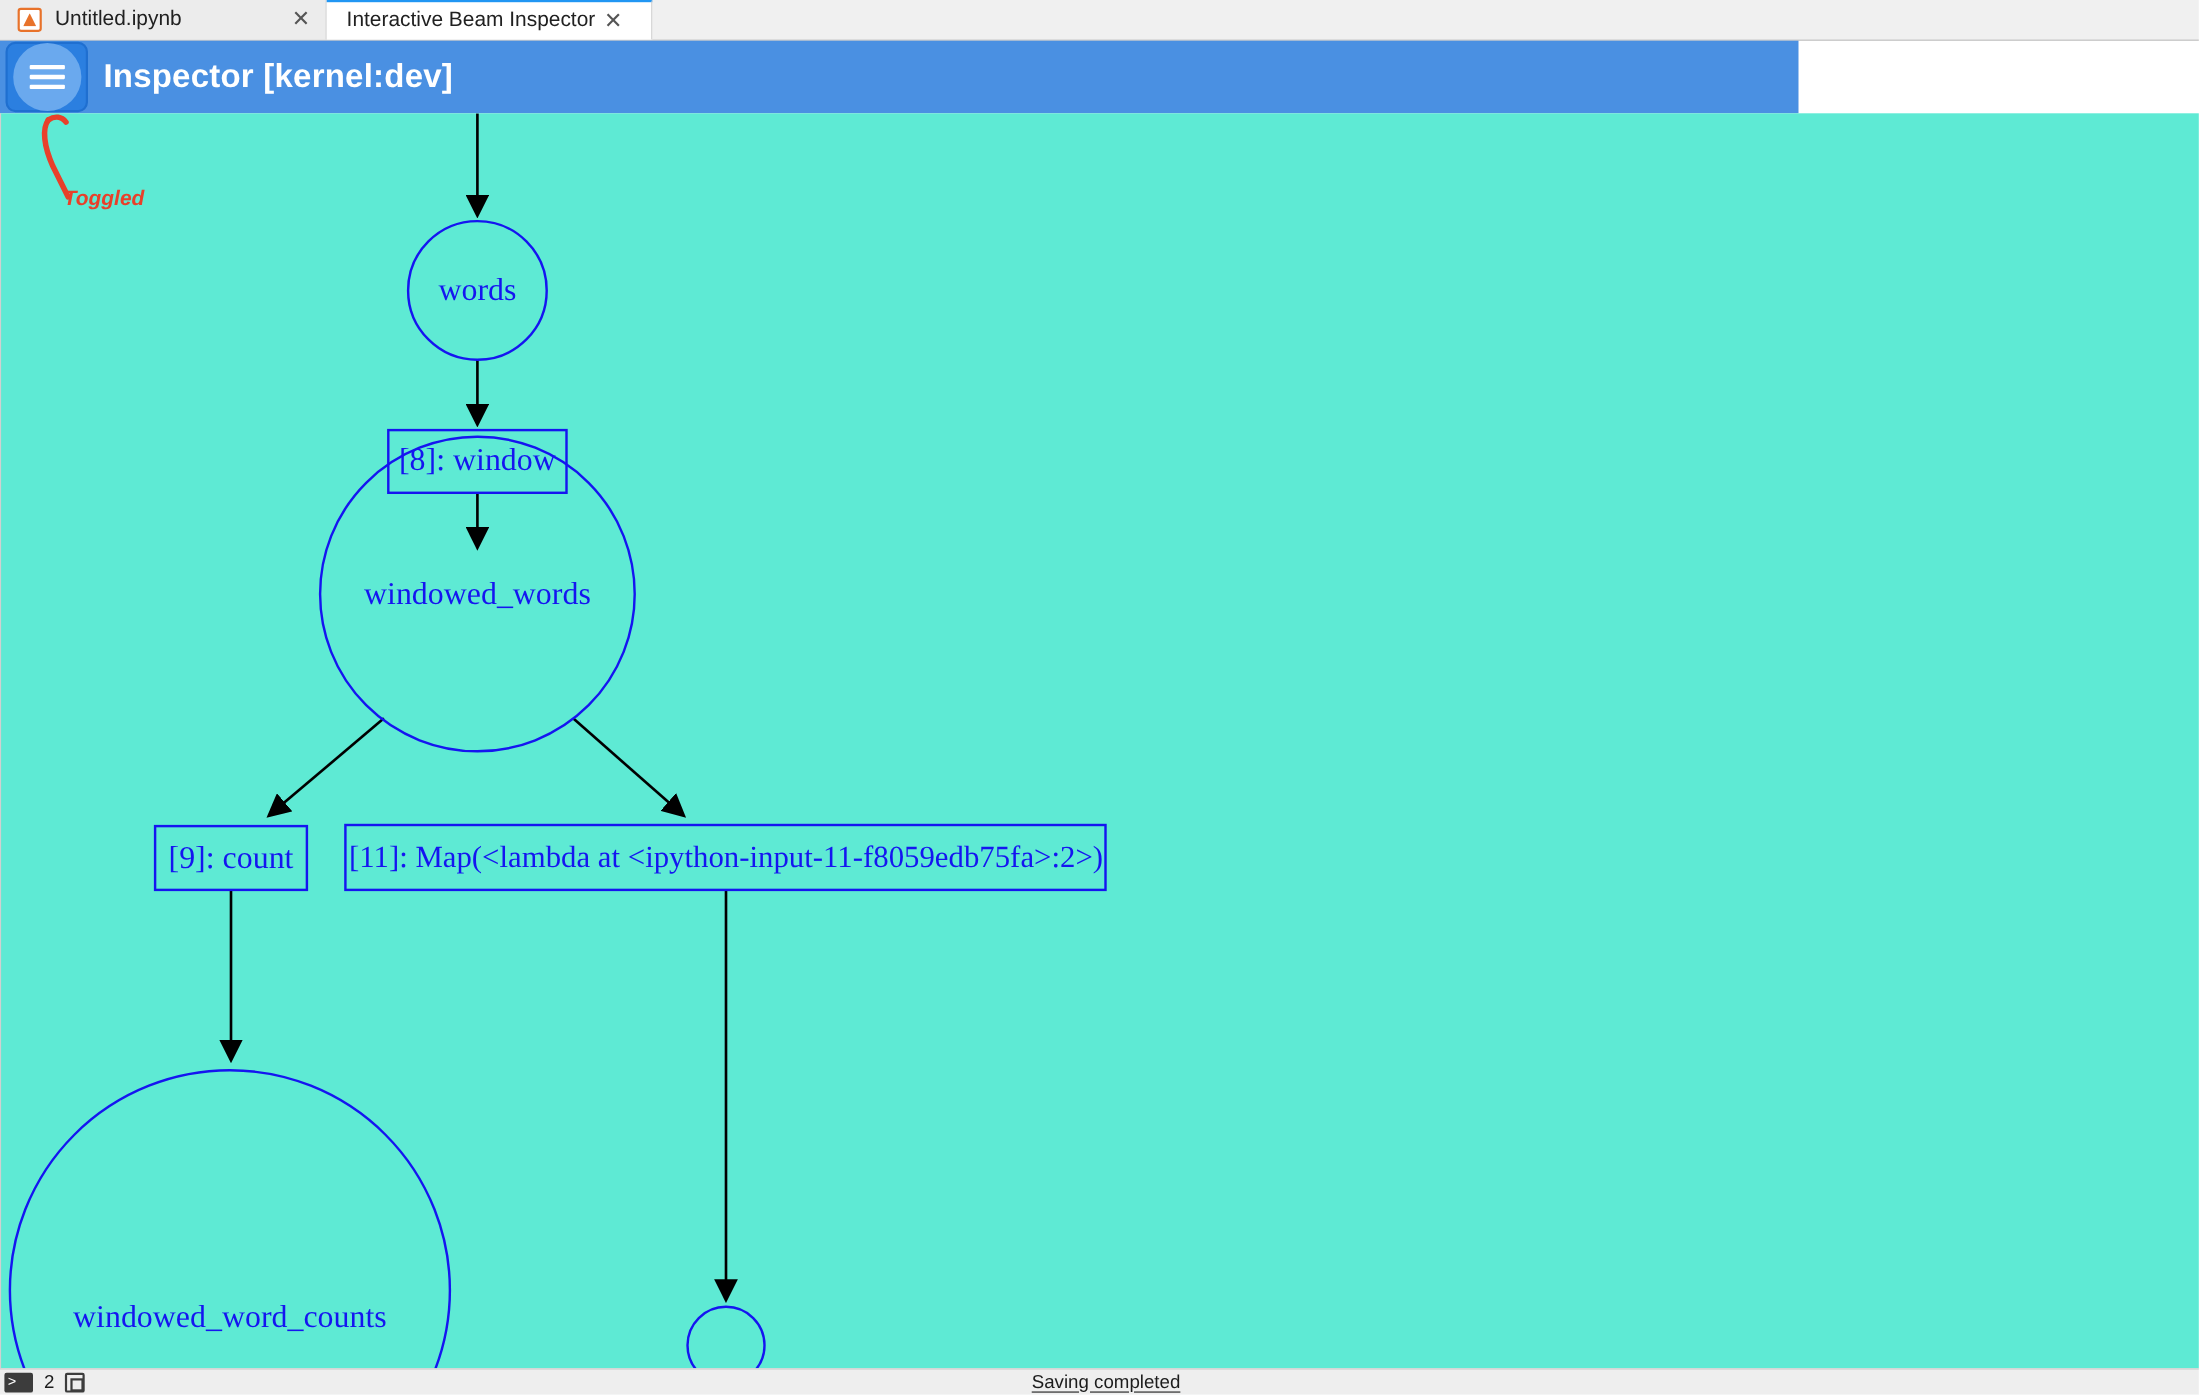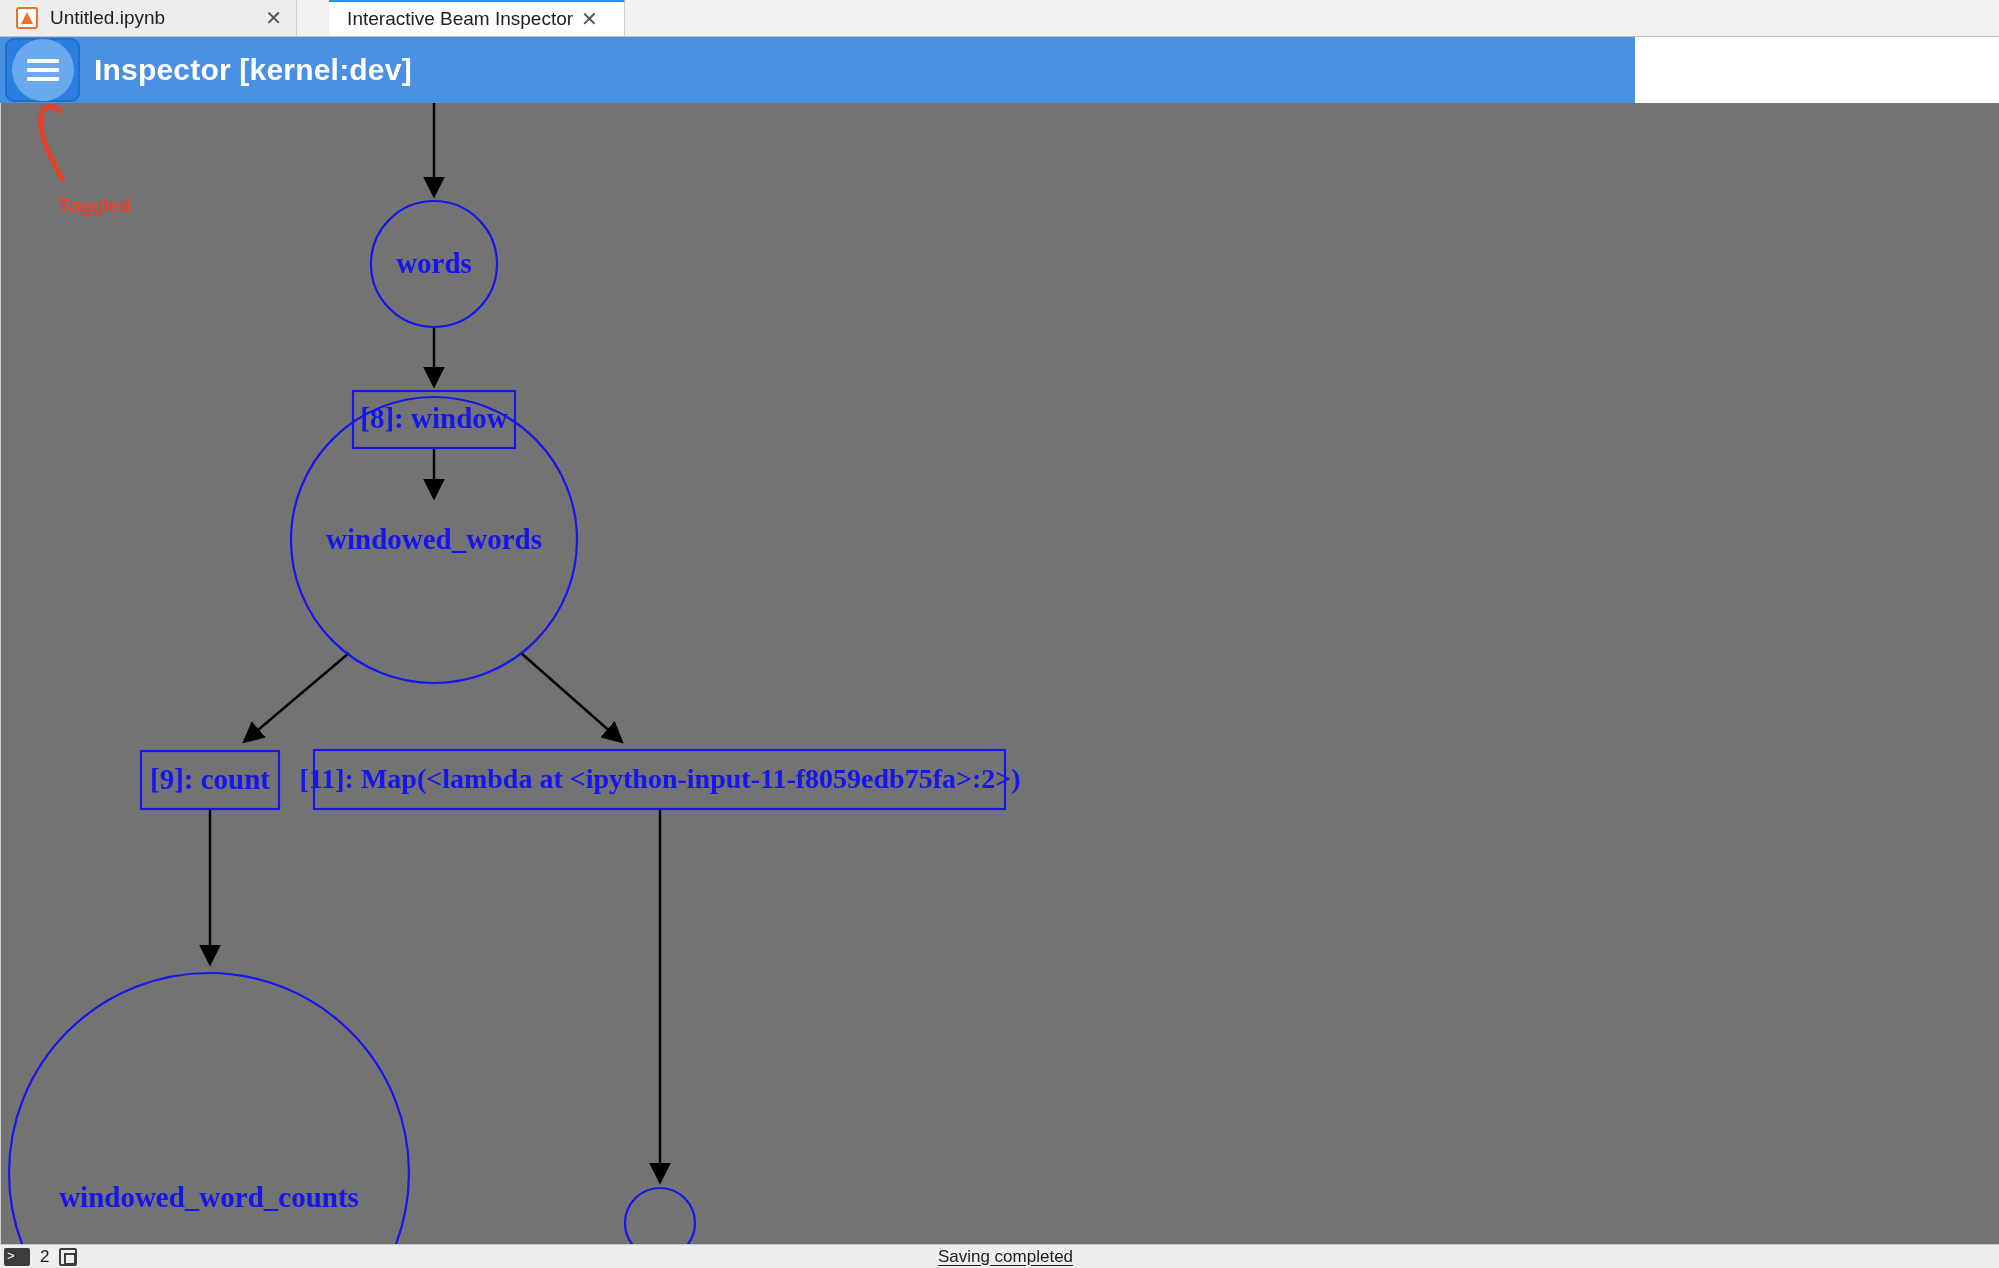--- a/index.html
+++ b/index.html
@@ -20,21 +20,20 @@
 
   
   .tabbar {
     position: absolute;
     left: 0; top: 0;
     width: 1999px; height: 37px;
     background: #f0f0f0;
     border-bottom: 1px solid #bdbdbd;
     display: flex;
     align-items: flex-end;
-    gap: 32px;
   }
   .tab {
     position: relative;
     height: 37px;
     display: flex;
     align-items: center;
     padding: 0 14px 0 16px;
     font-size: 19px;
     color: #212121;
     background: #e8e8e8;
@@ -123,24 +122,23 @@
     font-weight: bold;
     color: #ffffff;
     letter-spacing: 0.2px;
   }
 
   
   .canvas {
     position: absolute;
     left: 0; top: 103px;
     width: 1999px; height: 1141px;
-    background: #737373;
+    background: #5eead4;
     border-left: 1px solid #d0d0d0;
     overflow: hidden;
-    font-weight: bold;
   }
   .canvas svg { display: block; }
 
   .node-label {
     fill: #1515f0;
     font-family: "Liberation Serif", serif;
     font-size: 29px;
     text-anchor: middle;
     dominant-baseline: middle;
   }
@@ -159,25 +157,26 @@
 
   
   .annotation-svg {
     position: absolute;
     left: 0; top: 103px;
     pointer-events: none;
   }
   .anno-path { stroke: #e8402a; stroke-width: 5; fill: none; stroke-linecap: round; }
   .anno-label {
     position: absolute;
-    left: 58px; top: 195px;
+    left: 58px; top: 170px;
     font-size: 19px;
     font-weight: bold;
     color: #e8402a;
     font-family: "Liberation Sans", sans-serif;
+    font-style: italic;
   }
 
   
   .statusbar {
     position: absolute;
     left: 0; bottom: 0;
     width: 1999px; height: 24px;
     background: #eeeeee;
     border-top: 1px solid #c8c8c8;
     display: flex;

